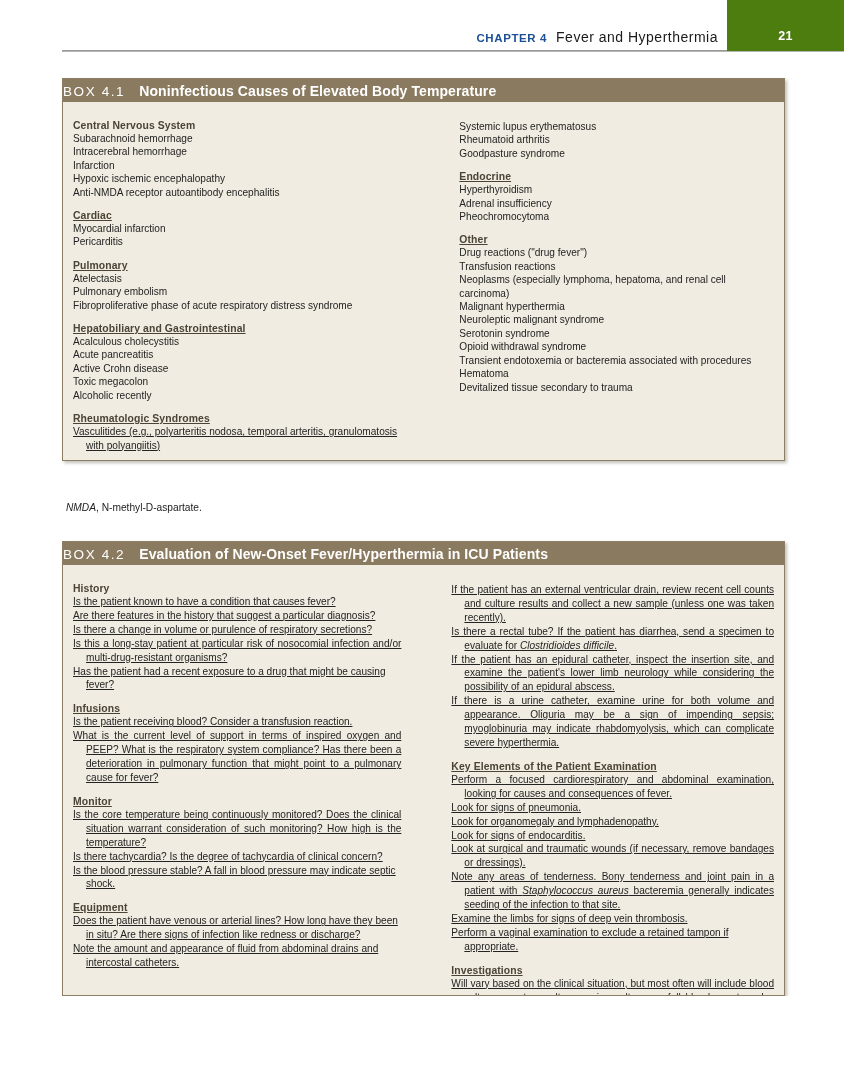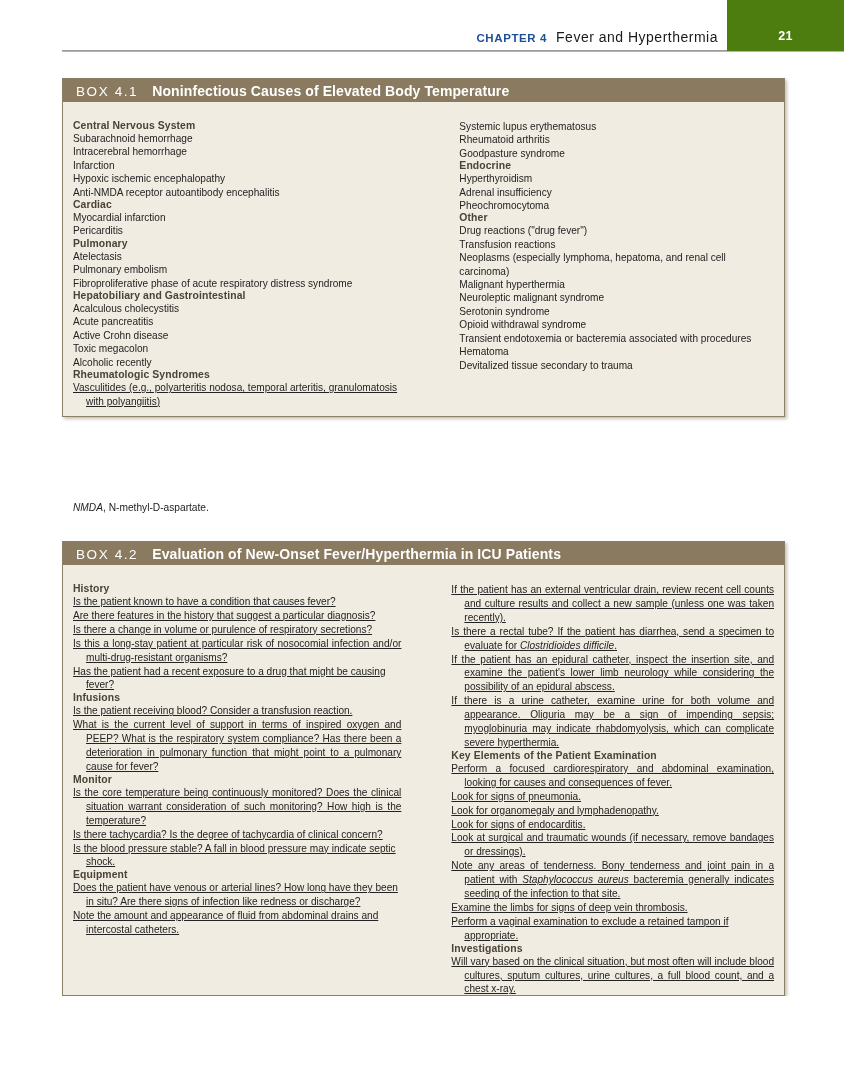--- a/index.html
+++ b/index.html
@@ -76,21 +76,20 @@
     background: #f1ece1;
     border: 1px solid #8c7f63;
     box-shadow: 2px 2px 3px rgba(120,115,100,0.45);
     box-sizing: border-box;
   }
   .box-head {
     background: #8a7a5f;
     height: 23px;
     line-height: 23px;
     color: #ffffff;
-    padding-left: 13px;
     white-space: nowrap;
     overflow: hidden;
   }
   .box-head .bnum {
     font-size: 13.5px;
     letter-spacing: 1.6px;
     font-weight: normal;
   }
   .box-head .btitle {
     font-size: 14px;
@@ -110,21 +109,21 @@
   .col-left  { width: 52.5%; padding-right: 10px; }
   .col-right { width: 47.5%; padding-left: 2px; }
 
   .sec-head {
     font-size: 10.4px;
     font-weight: bold;
     color: #4a4336;
     margin: 0 0 1px 0;
     letter-spacing: 0.1px;
   }
-  .sec-head.spaced { margin-top: 0; }
+  .sec-head.spaced { margin-top: 11px; text-decoration: underline; }
 
   .item {
     font-size: 10.1px;
     line-height: 13.4px;
     color: #232323;
     margin: 0;
     padding: 0;
   }
   .item.hang {
     padding-left: 13px;
@@ -132,21 +131,21 @@
     text-decoration: underline;
   }
   .item.just { text-align: justify; }
   .item i, .item em { font-style: italic; }
 
   .box-note {
     position: absolute;
     font-size: 10.2px;
     color: #222222;
   }
-  .box-note i { font-style: italic; margin-left: 7px; }
+  .box-note i { font-style: italic; }
 
   
   #box41 {
     left: 62px;
     top: 78px;
     width: 723px;
   }
   #note41 {
     left: 66px;
     top: 502px;

